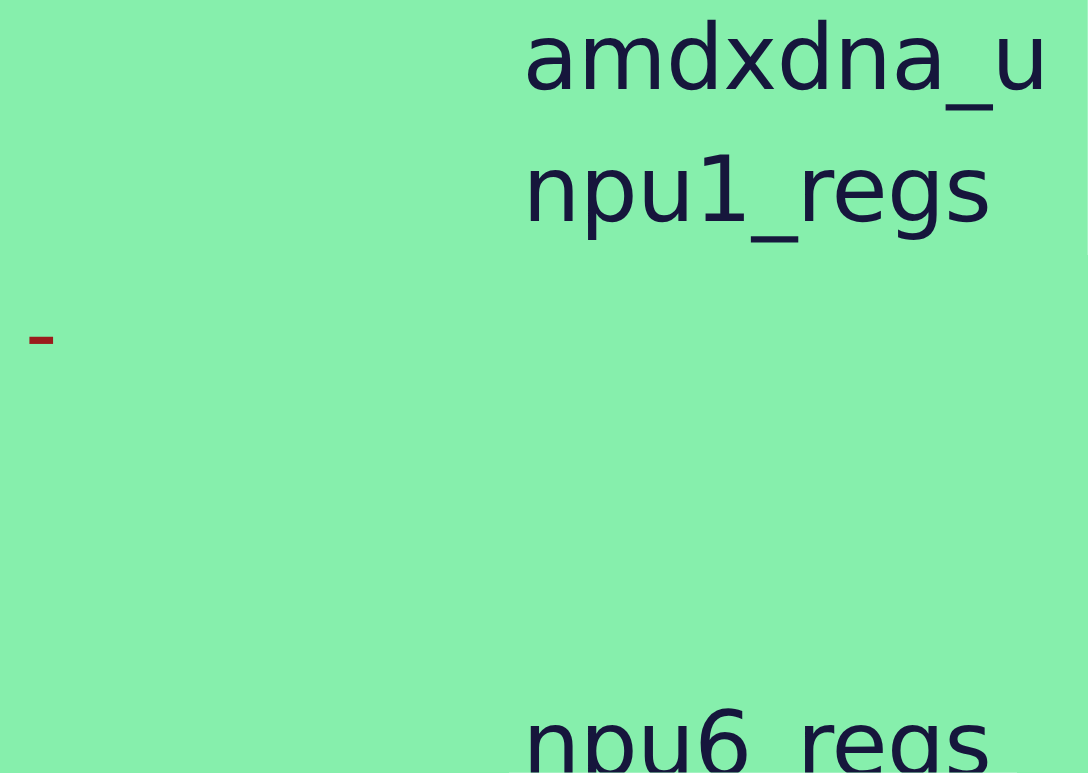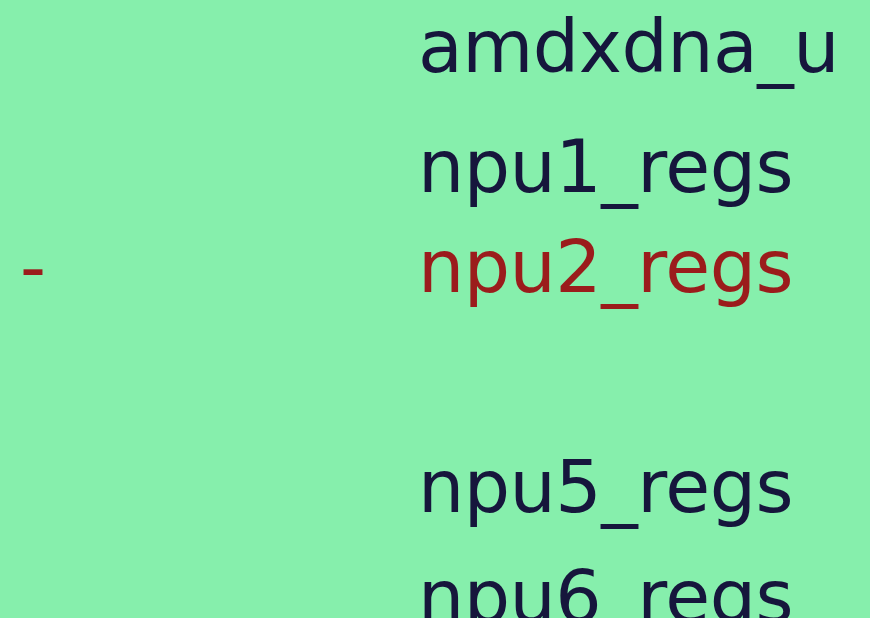--- a/index.html
+++ b/index.html
@@ -64,34 +64,29 @@
 </head>
 <body>
 
 <div id="diff-viewport">
 
   <div class="diff-line" style="top:-8px;">
     <span class="gutter-marker tone-navy"></span>
     <span class="code-text tone-navy">amdxdna_u</span>
   </div>
 
-  <div class="diff-line" style="top:112px;">
+  <div class="diff-line" style="top:98px;">
     <span class="gutter-marker tone-navy"></span>
     <span class="code-text tone-navy">npu1_regs</span>
   </div>
 
   <div class="diff-line" style="top:212px;">
     <span class="gutter-marker tone-red">-</span>
-    <span class="code-text tone-red">npu2_regs</span>
   </div>
 
 
-  <div class="diff-line" style="top:432px;">
-    <span class="gutter-marker tone-navy"></span>
-    <span class="code-text tone-navy">npu5_regs</span>
-  </div>
 
   <div class="diff-line" style="top:542px;">
     <span class="gutter-marker tone-navy"></span>
     <span class="code-text tone-navy">npu6_regs</span>
   </div>
 
 </div>
 
 </body></html>

